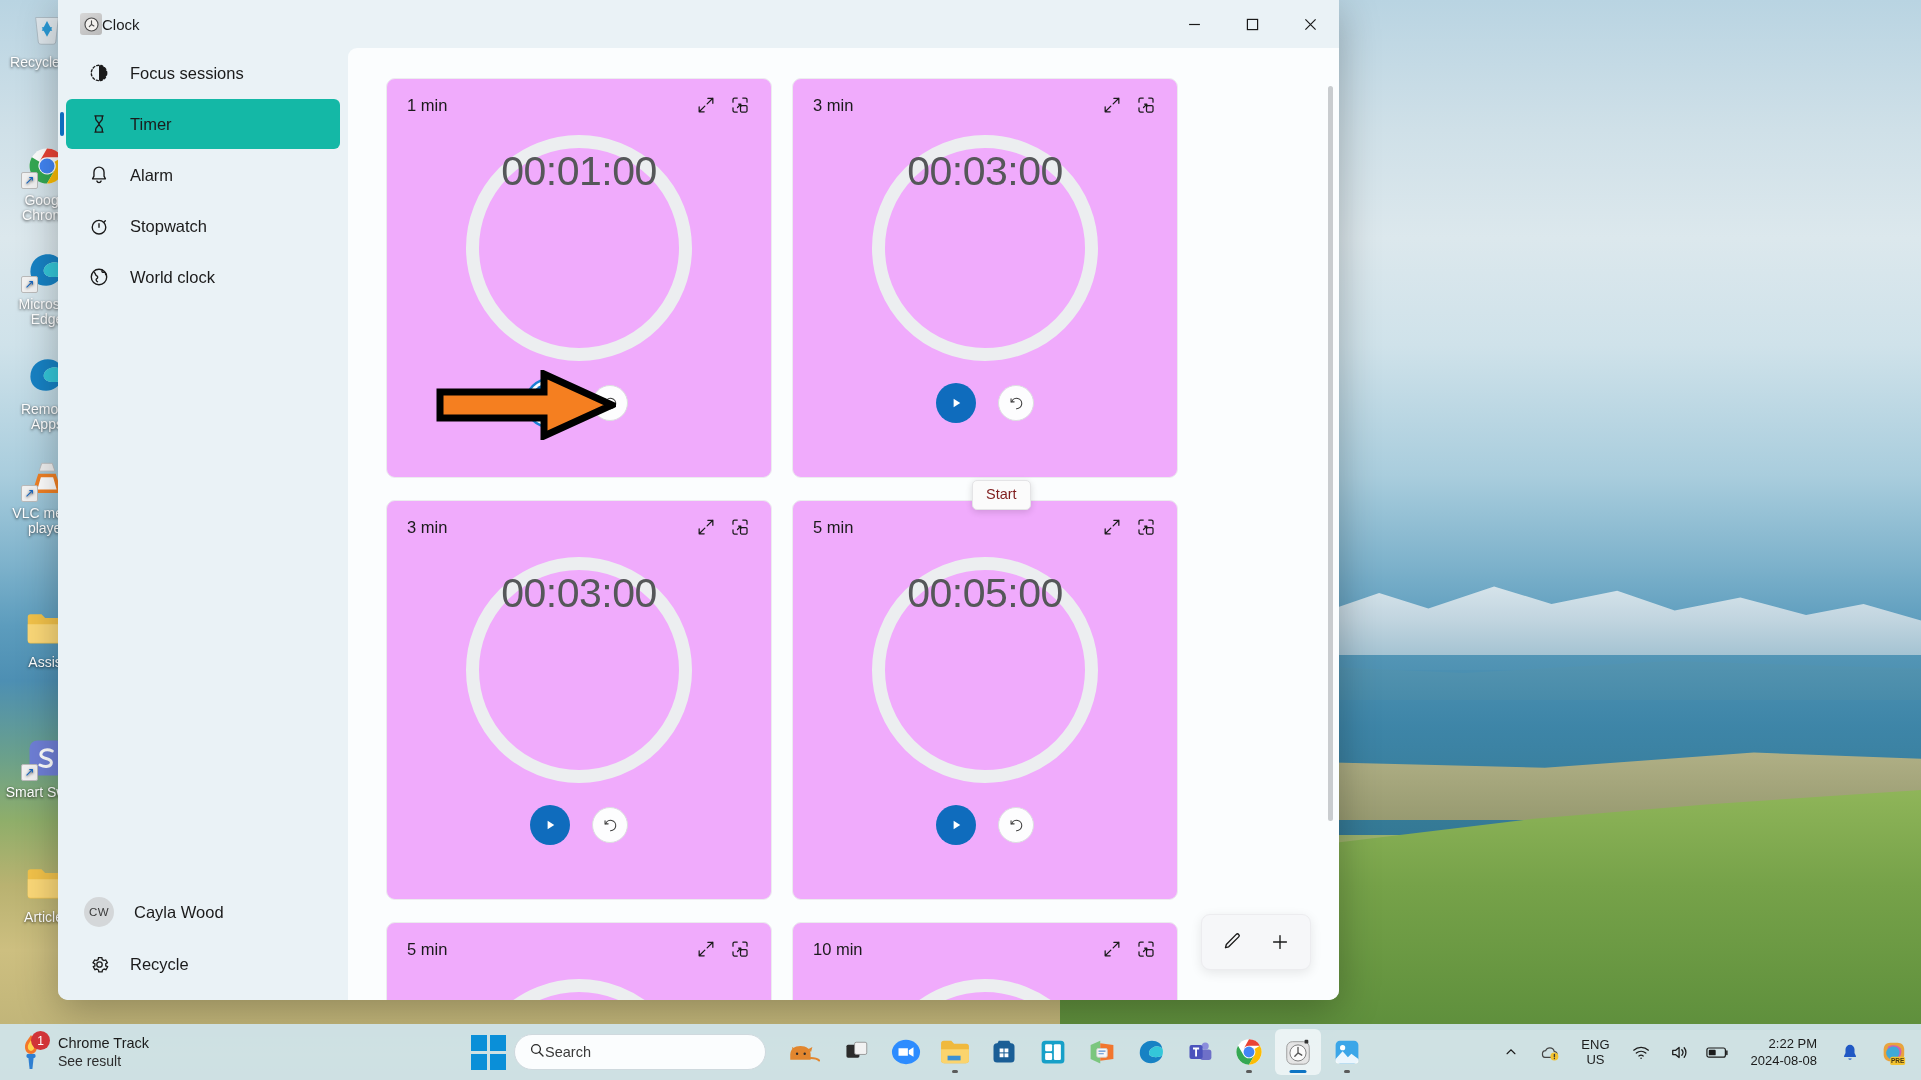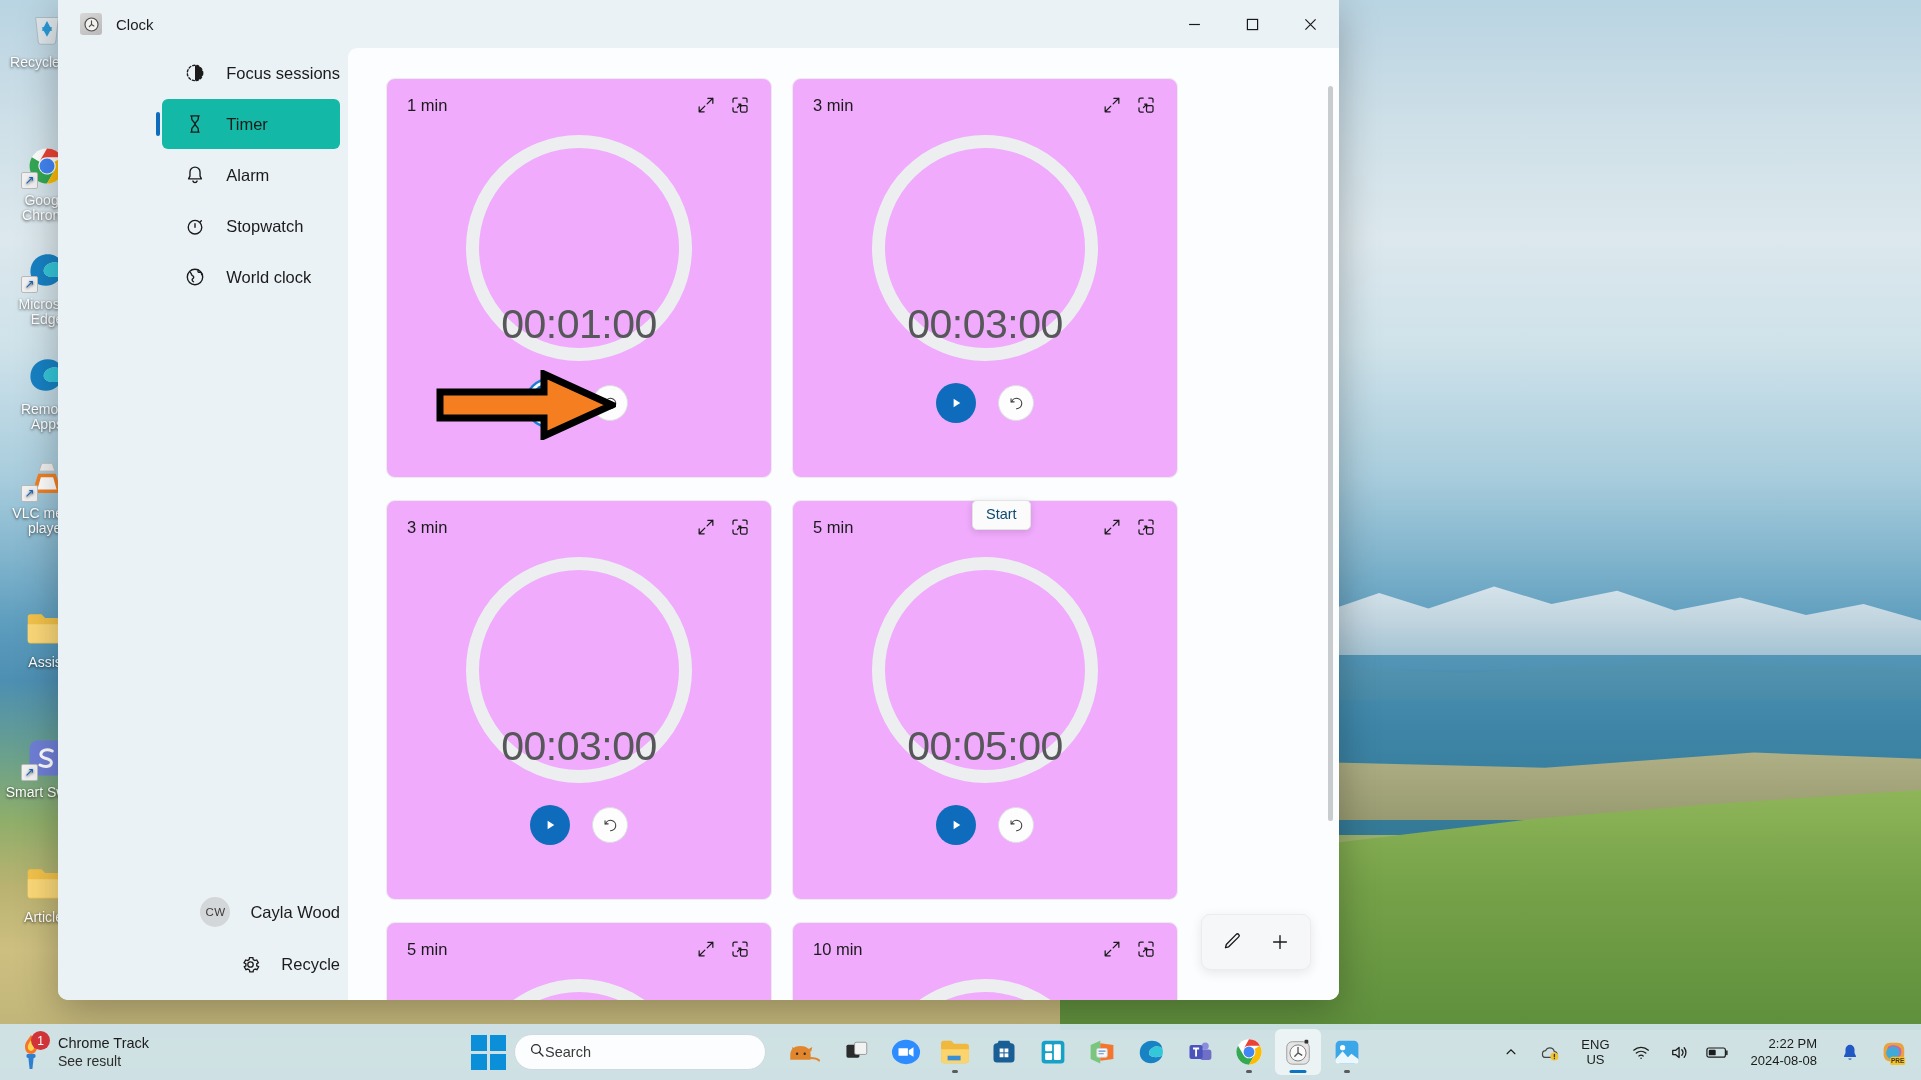--- a/index.html
+++ b/index.html
@@ -74,38 +74,38 @@
     background: #eaf2f6;
     border-radius: 0 0 10px 10px;
     box-shadow: 0 10px 40px rgba(0,0,0,.28);
     display: flex; flex-direction: column; overflow: hidden;
   }
   
   #titlebar {
     height: 48px; flex: 0 0 48px; display: flex; align-items: center;
     background: #eaf2f6;
   }
-  #title-left { display: flex; align-items: center; padding-left: 22px; gap: 14px; flex: 1; }
+  #title-left { display: flex; align-items: center; padding-left: 22px; flex: 1; }
   #app-icon {
     width: 22px; height: 22px; border-radius: 3px;
     background: linear-gradient(145deg,#d8d8d8,#b9b9b9);
     display:flex; align-items:center; justify-content:center;
   }
   #app-title { font-size: 15px; color: #1c1c1c; }
   .wbtn {
     width: 58px; height: 48px; display: flex; align-items: center; justify-content: center;
     color: #1a1a1a;
   }
 
   #winbody { flex: 1; display: flex; min-height: 0; }
 
   
   #sidebar {
     width: 290px; flex: 0 0 290px; background: #eaf2f6;
-    display: flex; flex-direction: column; padding: 0 0 10px 0; align-items: flex-end;
+    display: flex; flex-direction: column; padding: 0 0 10px 0;
   }
   .nav-list { padding: 0 8px; }
   .nav-item {
     height: 50px; display: flex; align-items: center; gap: 20px;
     padding-left: 22px; border-radius: 6px; position: relative;
     color: #1b1b1b; font-size: 16.5px; margin-bottom: 1px;
   }
   .nav-item.sel { background: #14b8a6; }
   .nav-item.sel::before {
     content: ""; position: absolute; left: -6px; top: 13px;
@@ -146,44 +146,44 @@
   }
   .card-title { font-size: 16.5px; color: #1b1b1b; flex: 1; }
   .card-btn {
     width: 34px; height: 34px; display:flex; align-items:center; justify-content:center;
     border-radius: 5px; color: #1b1b1b;
   }
   .ring-wrap { display: flex; justify-content: center; margin-top: 4px; }
   .ring {
     width: 226px; height: 226px; border-radius: 50%;
     border: 13px solid #eceef0;
-    display: flex; align-items: flex-end; justify-content: center;
+    display: flex; align-items: flex-start; justify-content: center;
   }
   .ring .time {
     font-size: 41px; color: #555759; letter-spacing: -.5px;
     font-family: "Liberation Sans", sans-serif;
   }
   .ctrls { display: flex; justify-content: center; align-items: center; gap: 22px; margin-top: 22px; }
   .play {
     width: 40px; height: 40px; border-radius: 50%; background: #0f6cbd;
     display:flex; align-items:center; justify-content:center; color:#fff;
   }
   .play.focused { box-shadow: 0 0 0 3px #ffffff, 0 0 0 5.5px #1a7fd4; }
   .reset {
     width: 36px; height: 36px; border-radius: 50%;
     border: 1px solid #dcdee0; background: #fdfdfe;
     display:flex; align-items:center; justify-content:center; color:#3a3a3a;
   }
 
   
   #tooltip {
-    position: absolute; left: 624px; top: 452px;
+    position: absolute; left: 624px; top: 432px;
     background: #fbfbfb; border: 1px solid #e4e4e6;
     border-radius: 5px; padding: 5px 13px 7px;
-    font-size: 14.5px; color: #0c4a6e;
+    font-size: 14.5px; color: #7f1d1d;
     box-shadow: 0 2px 7px rgba(0,0,0,.14);
   }
 
   
   #fab {
     position: absolute; right: 28px; bottom: 30px;
     height: 56px; background: #f6f7f9; border: 1px solid #ececef;
     border-radius: 9px; display: flex; align-items: center; padding: 0 8px; gap: 4px;
     box-shadow: 0 3px 12px rgba(0,0,0,.09);
   }

